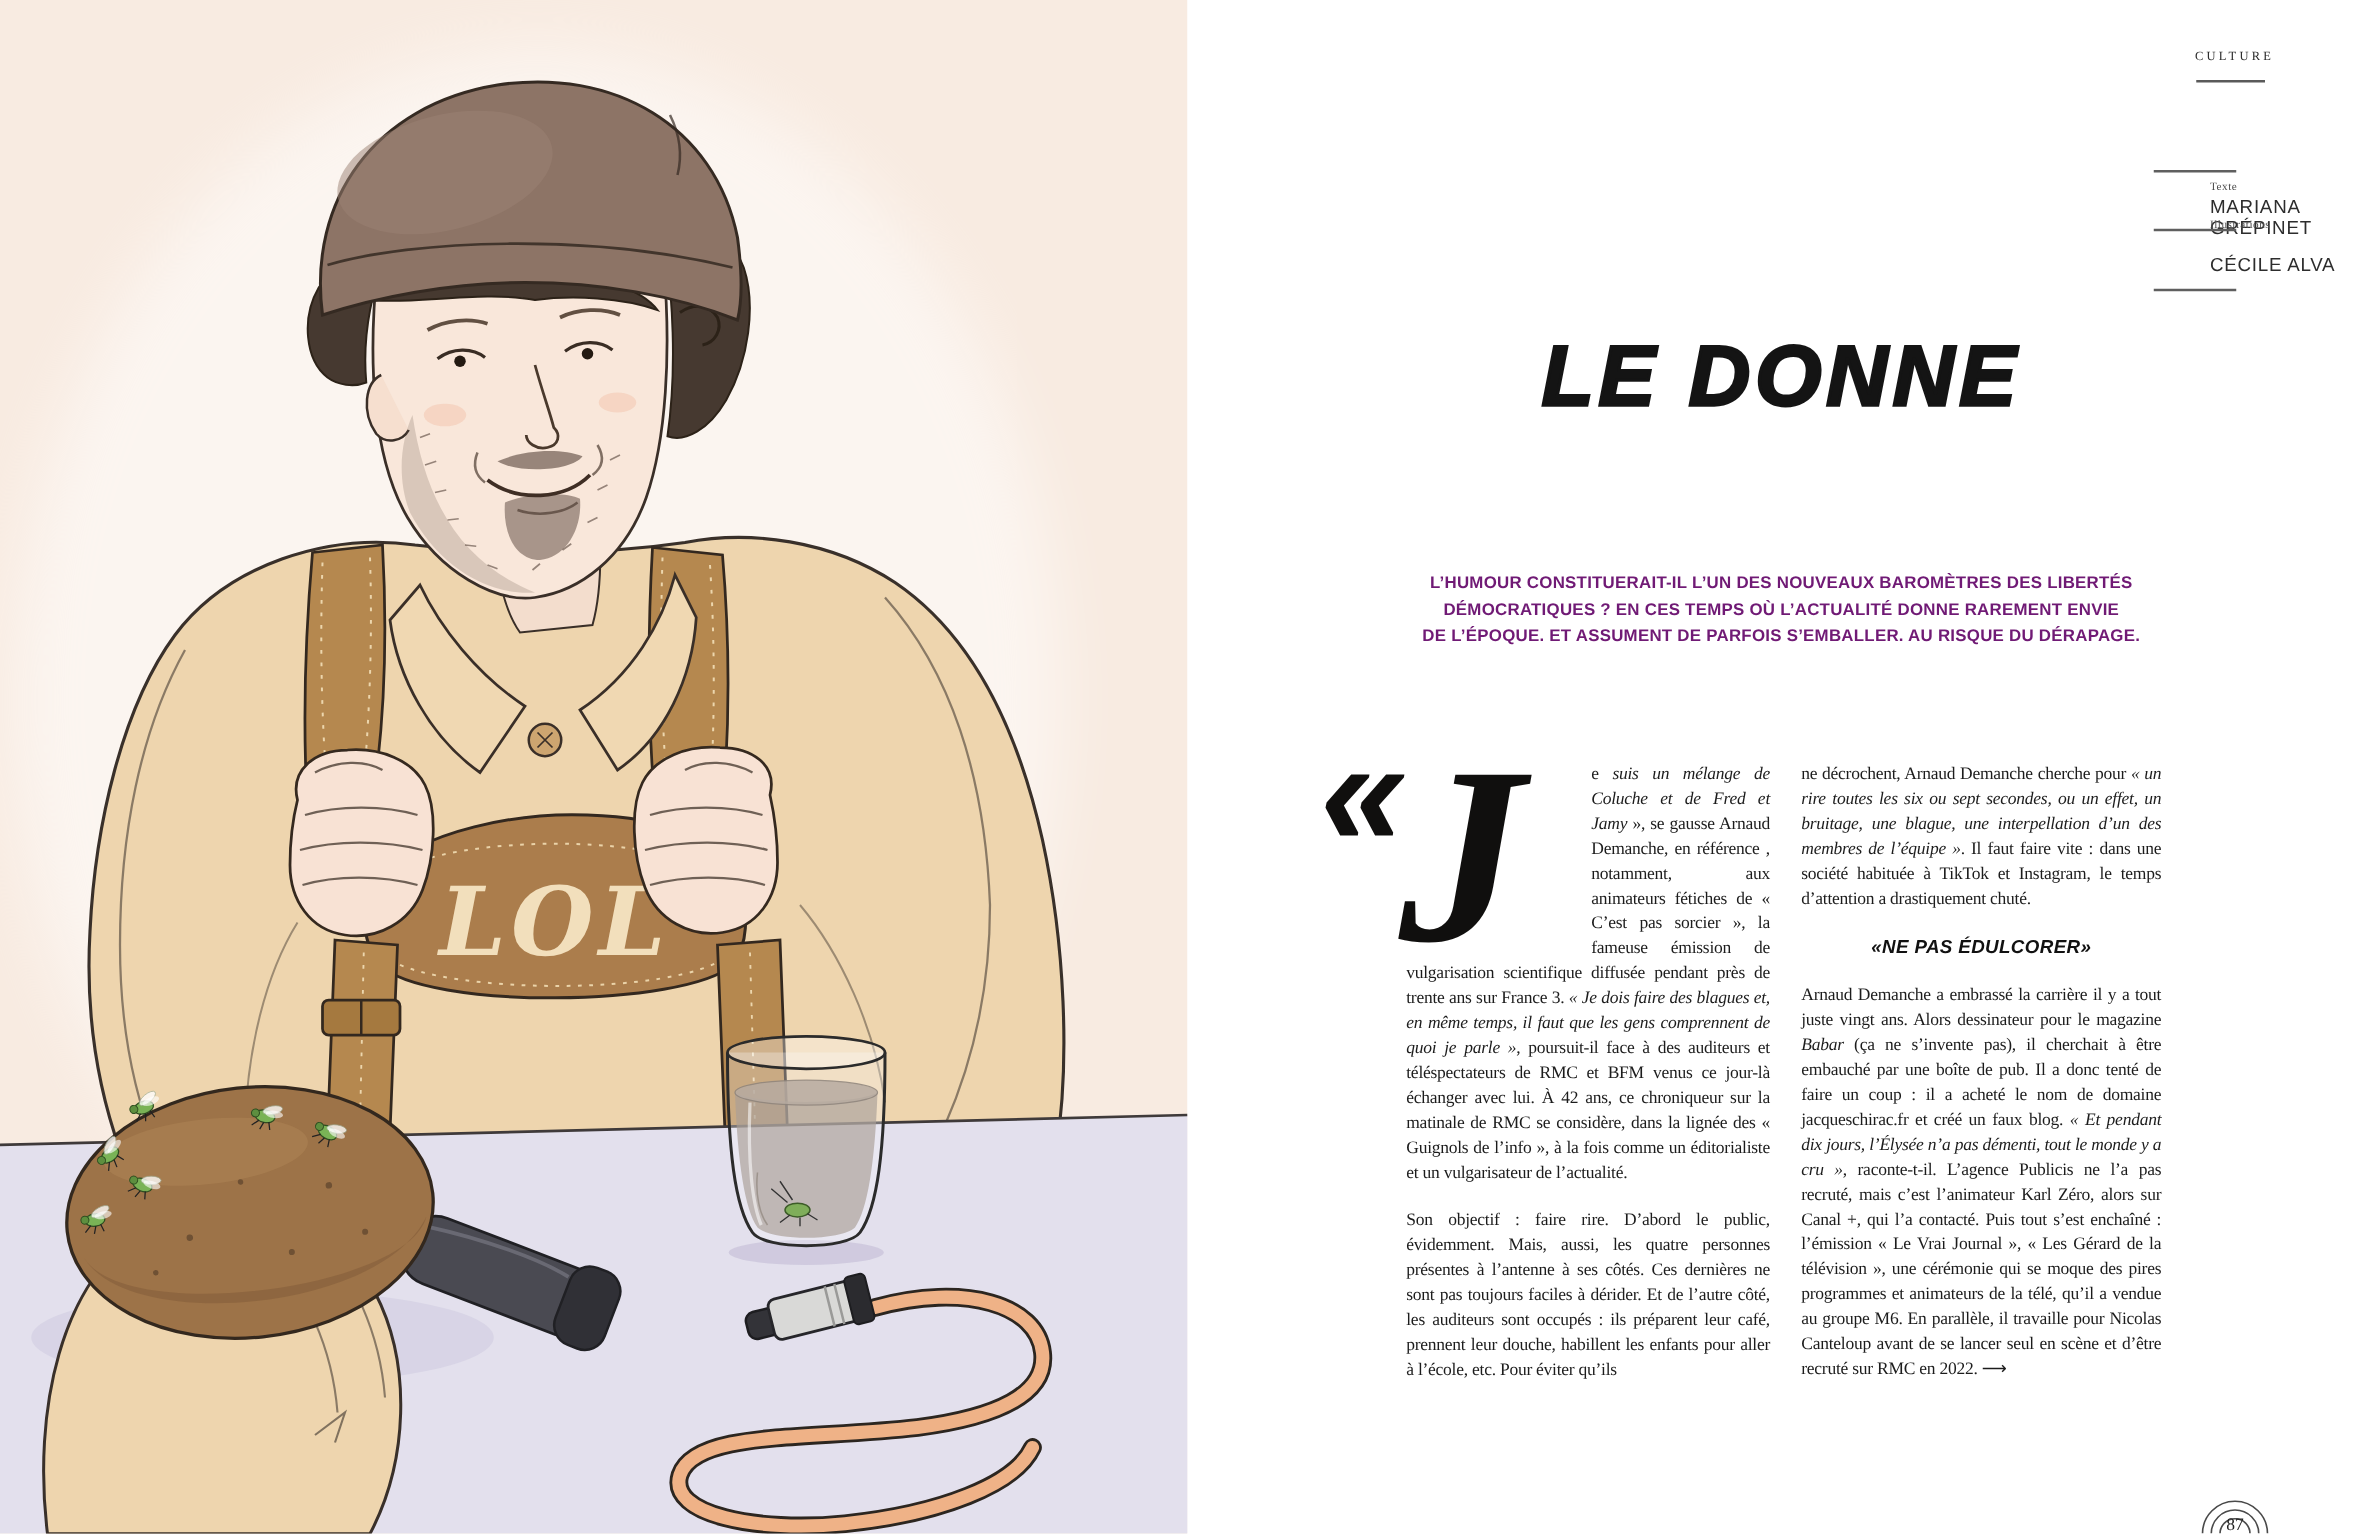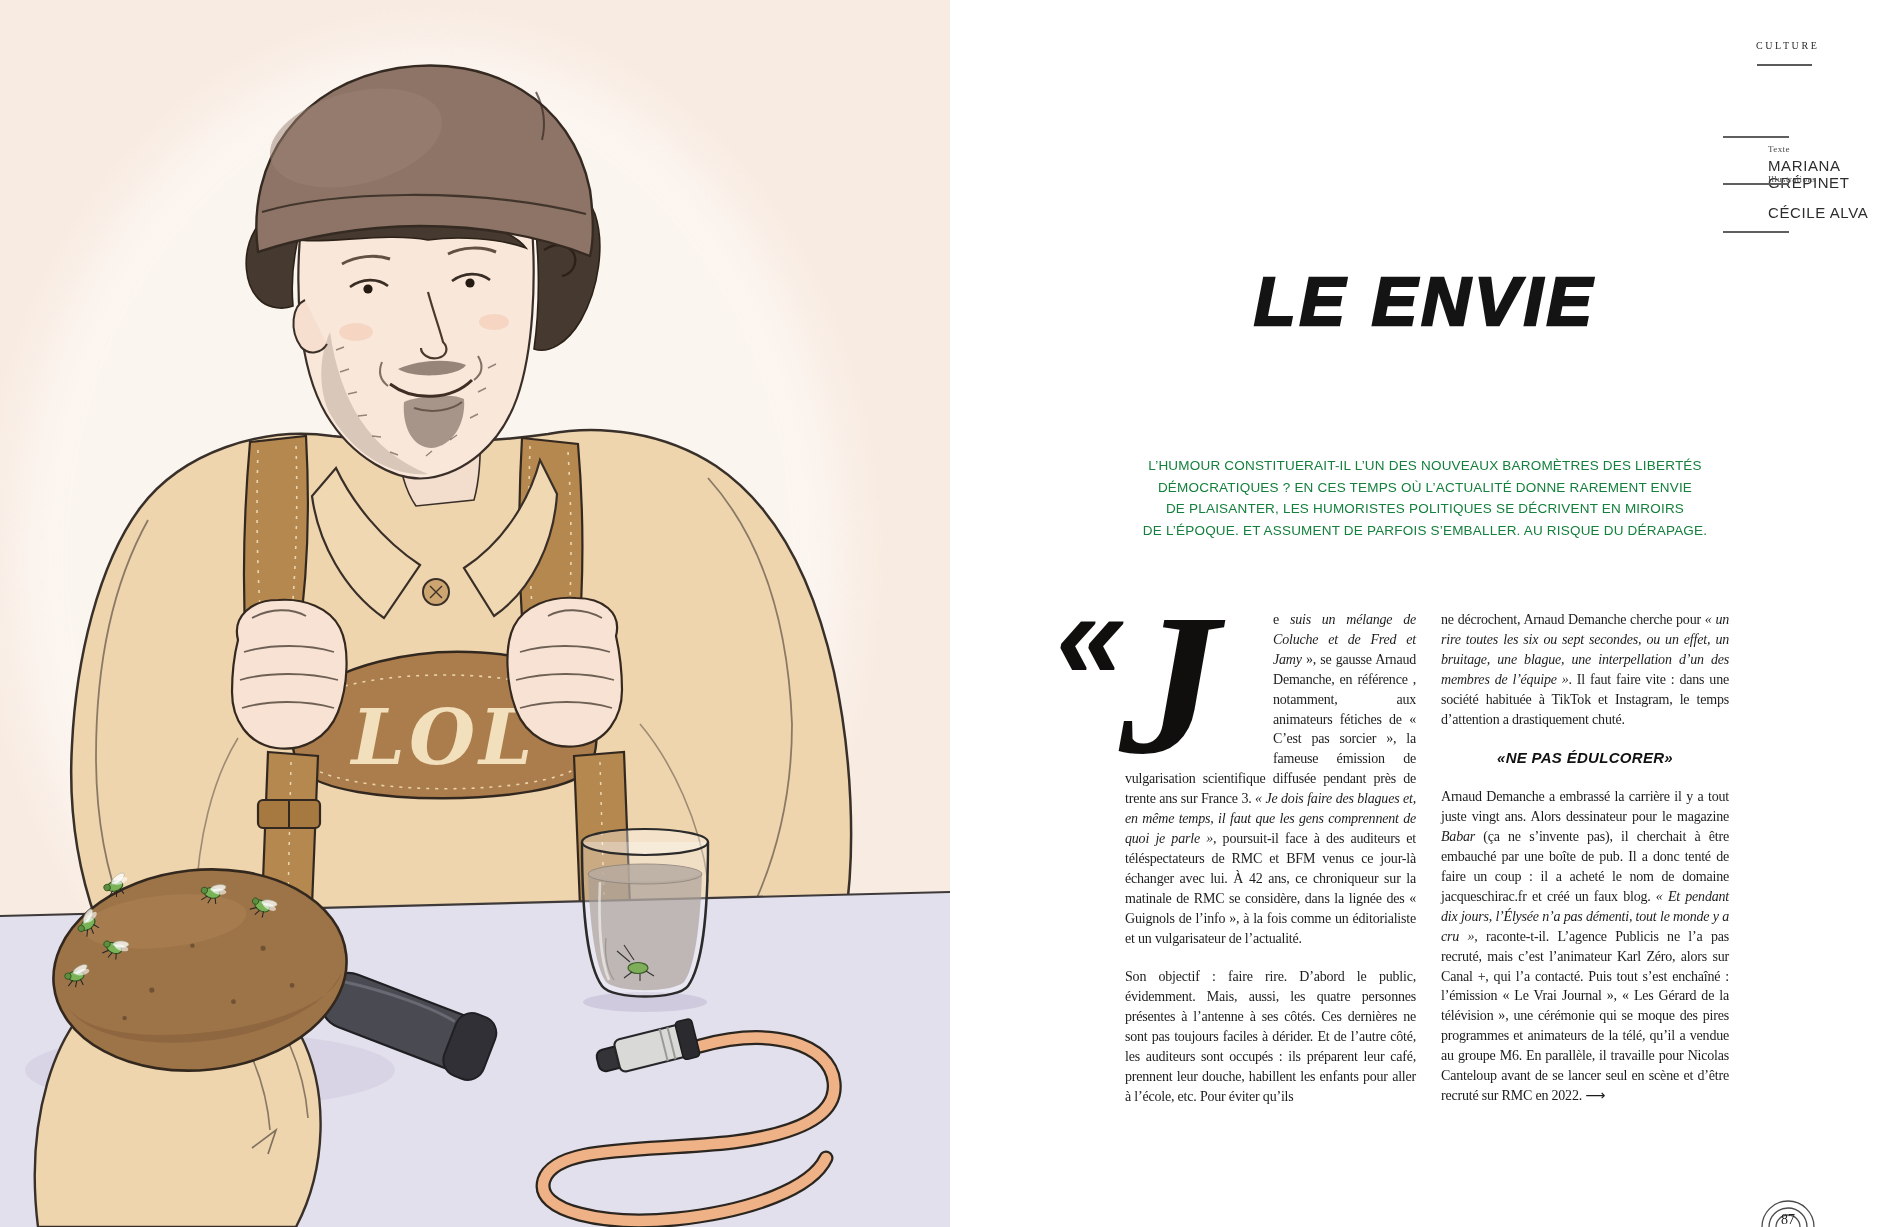--- a/index.html
+++ b/index.html
@@ -14,22 +14,22 @@
   .credit-rule{position:absolute;left:1723px;width:66px;border-top:2px solid #5f5f5f;}
   .credit-label{position:absolute;left:1768px;font-family:Liberation Serif, serif;
                 font-size:9px;color:#4a4a4a;letter-spacing:.4px;}
   .credit-name{position:absolute;left:1768px;font-family:"Liberation Sans",sans-serif;
                font-size:15px;color:#2d2d2d;letter-spacing:.6px;}
   .title{position:absolute;left:1075px;top:268px;width:700px;text-align:center;
          font-family:"Liberation Sans",sans-serif;font-style:italic;font-weight:bold;
          font-size:68px;line-height:66px;letter-spacing:4px;color:#141414;
          -webkit-text-stroke:2.6px #141414;}
   .standfirst{position:absolute;left:1135px;top:455px;width:580px;text-align:center;
-              font-family:"Liberation Sans",sans-serif;font-weight:normal;font-size:13.5px;
-              line-height:21.6px;letter-spacing:.2px;color:#15803d;}
+              font-family:"Liberation Sans",sans-serif;font-weight:bold;font-size:13.5px;
+              line-height:21.6px;letter-spacing:.2px;color:#701a75;}
   .bigquote{position:absolute;left:1056px;top:572px;font-family:"Liberation Sans",sans-serif;
             font-style:italic;font-weight:bold;font-size:125px;line-height:1;color:#100f0e;}
   .col{position:absolute;top:610px;font-size:14px;line-height:19.9px;text-align:justify;
        letter-spacing:-0.2px;color:#1c1c1c;}
   .col1{left:1125px;width:291px;}
   .col2{left:1441px;width:288px;}
   .col p{margin:0 0 19px 0;}
   .it{font-style:italic;}
   .dropcap{float:left;width:148px;height:152px;font-family:"Liberation Serif",serif;
            font-style:italic;font-weight:bold;font-size:202px;line-height:148px;
@@ -241,27 +241,26 @@
 
   <div class="credit-rule" style="top:136px"></div>
   <div class="credit-label" style="top:144px">Texte</div>
   <div class="credit-name" style="top:157px">MARIANA GRÉPINET</div>
   <div class="credit-rule" style="top:183px"></div>
   <div class="credit-label" style="top:174px">Illustrations</div>
   <div class="credit-name" style="top:204px">CÉCILE ALVA</div>
   <div class="credit-rule" style="top:231px"></div>
 
   <div class="title">
-    <div>LE ENVIE</div>
+    <div>LE DONNE</div>
   </div>
 
   <div class="standfirst">
     <div>L’HUMOUR CONSTITUERAIT-IL L’UN DES NOUVEAUX BAROMÈTRES DES LIBERTÉS</div>
     <div>DÉMOCRATIQUES ? EN CES TEMPS OÙ L’ACTUALITÉ DONNE RAREMENT ENVIE</div>
-    <div>DE PLAISANTER, LES HUMORISTES POLITIQUES SE DÉCRIVENT EN MIROIRS</div>
     <div>DE L’ÉPOQUE. ET ASSUMENT DE PARFOIS S’EMBALLER. AU RISQUE DU DÉRAPAGE.</div>
   </div>
 
   <div class="bigquote">«</div>
 
   <div class="col col1">
     <p><span class="dropcap">J</span><span>e </span><span class="it">suis un mélange de Coluche et de Fred et Jamy</span><span> », se gausse Arnaud Demanche, en référence , notamment, aux animateurs fétiches de « C’est pas sorcier », la fameuse émission de vulgarisation scientifique diffusée pendant près de trente ans sur France 3. </span><span class="it">« Je dois faire des blagues et, en même temps, il faut que les gens comprennent de quoi je parle »</span><span>, poursuit-il face à des auditeurs et téléspectateurs de RMC et BFM venus ce jour-là échanger avec lui. À 42 ans, ce chroniqueur sur la matinale de RMC se considère, dans la lignée des « Guignols de l’info », à la fois comme un éditorialiste et un vulgarisateur de l’actualité.</span></p>
     <p><span>Son objectif : faire rire. D’abord le public, évidemment. Mais, aussi, les quatre personnes présentes à l’antenne à ses côtés. Ces dernières ne sont pas toujours faciles à dérider. Et de l’autre côté, les auditeurs sont occupés : ils préparent leur café, prennent leur douche, habillent les enfants pour aller à l’école, etc. Pour éviter qu’ils</span></p>
   </div>
 

